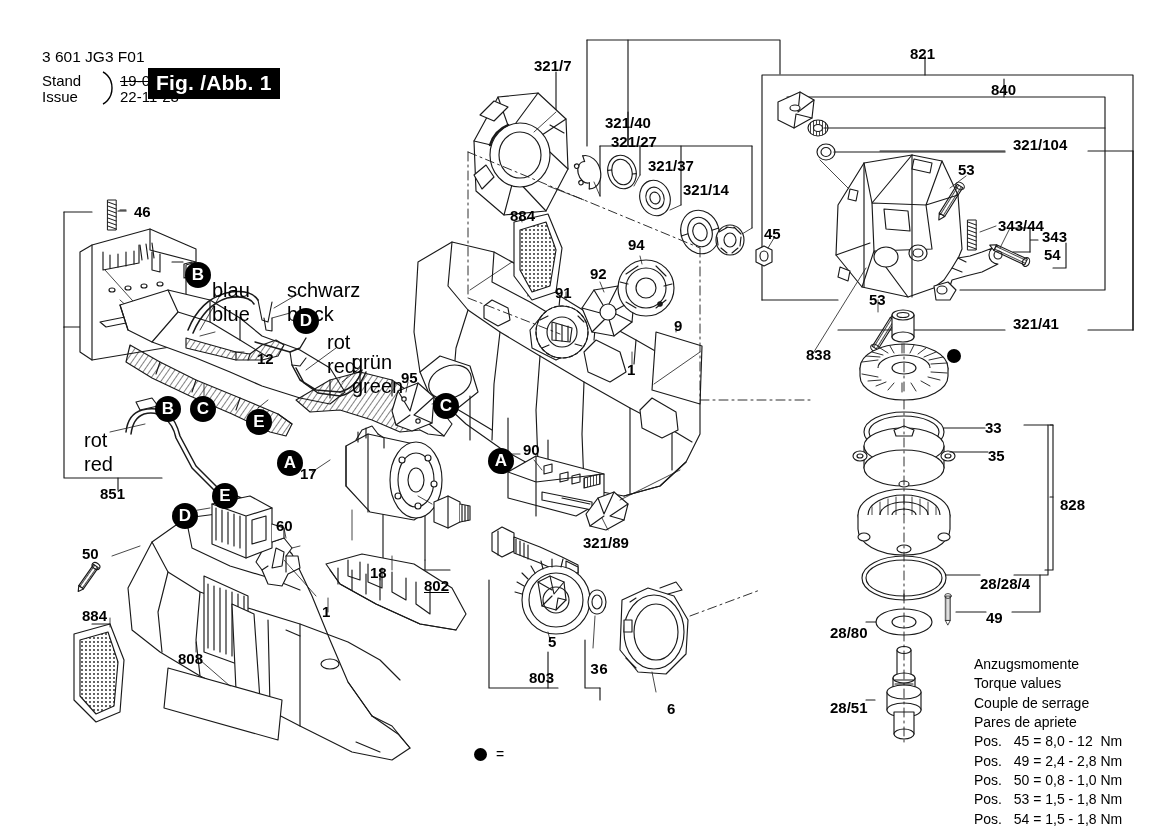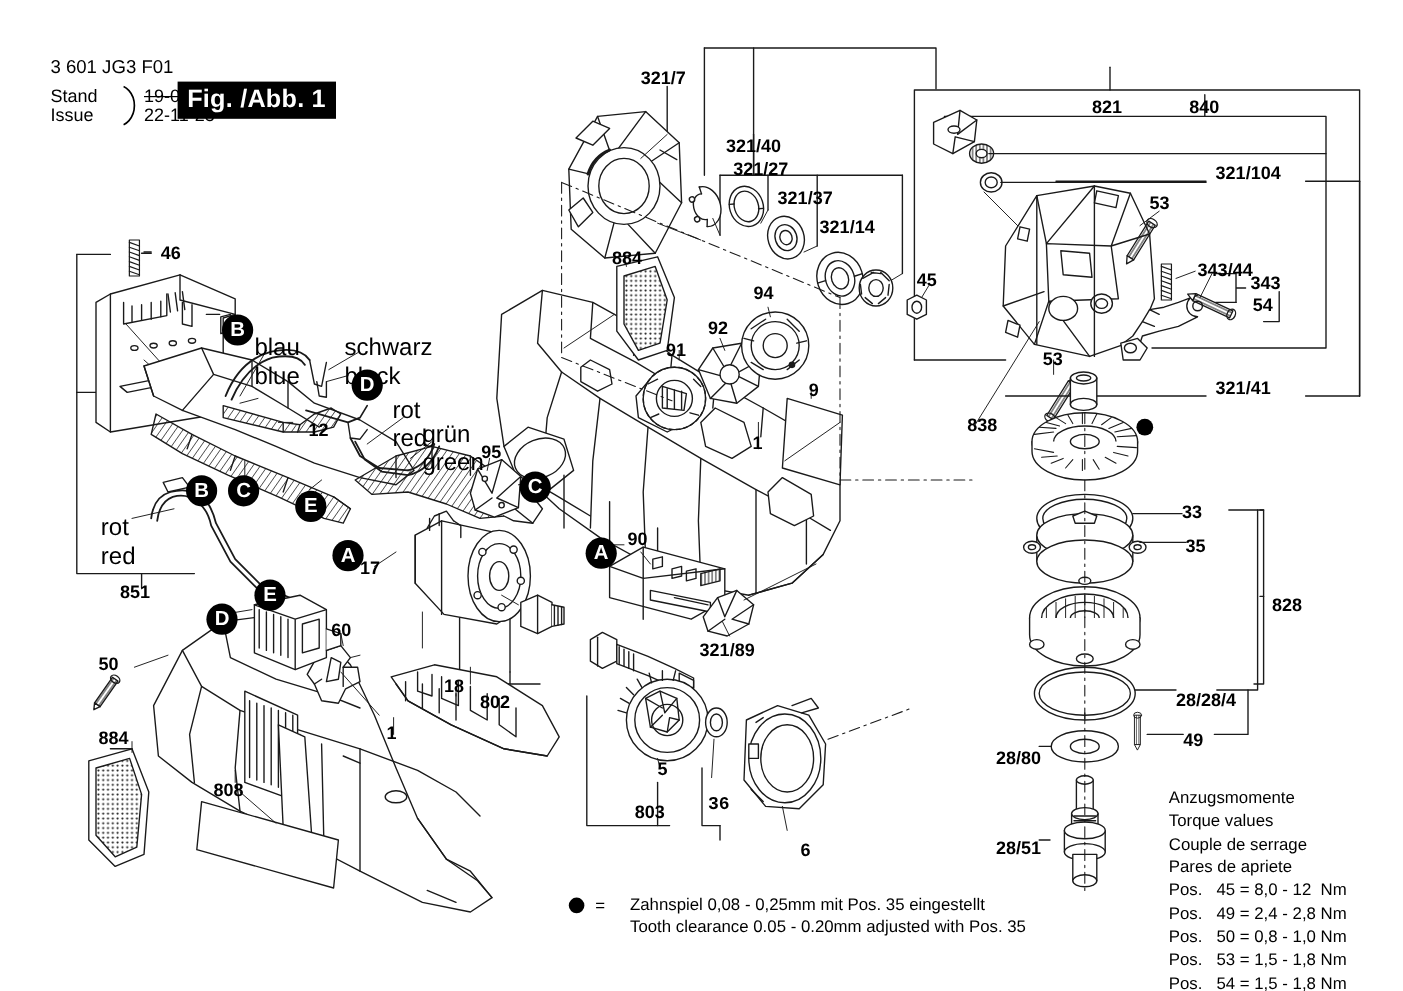--- a/index.html
+++ b/index.html
@@ -696,21 +696,21 @@
   <div class="hdr" style="left:120px; top:88px;">22-11-23</div>
 
   <div class="figbox" style="left:148px; top:68px;">Fig. /Abb. 1</div>
 
   <div class="lbl" style="left:534px; top:58px;">321/7</div>
   <div class="lbl" style="left:605px; top:115px;">321/40</div>
   <div class="lbl" style="left:611px; top:134px;">321/27</div>
   <div class="lbl" style="left:648px; top:158px;">321/37</div>
   <div class="lbl" style="left:683px; top:182px;">321/14</div>
 
-  <div class="lbl" style="left:910px; top:46px;margin-top:36px;">821</div>
+  <div class="lbl" style="left:910px; top:46px;">821</div>
   <div class="lbl" style="left:991px; top:82px;">840</div>
   <div class="lbl" style="left:1013px; top:137px;">321/104</div>
   <div class="lbl" style="left:958px; top:162px;">53</div>
   <div class="lbl" style="left:998px; top:218px;">343/44</div>
   <div class="lbl" style="left:1042px; top:229px;">343</div>
   <div class="lbl" style="left:1044px; top:247px;">54</div>
   <div class="lbl" style="left:869px; top:292px;">53</div>
   <div class="lbl" style="left:1013px; top:316px;">321/41</div>
   <div class="lbl" style="left:806px; top:347px;">838</div>
   <div class="lbl" style="left:764px; top:226px;">45</div>
@@ -723,21 +723,21 @@
   <div class="lbl" style="left:627px; top:362px;">1</div>
   <div class="lbl" style="left:401px; top:370px;">95</div>
 
   <div class="lbl" style="left:134px; top:204px;">46</div>
   <div class="lbl" style="left:257px; top:351px;">12</div>
   <div class="lbl" style="left:300px; top:466px;">17</div>
   <div class="lbl" style="left:100px; top:486px;">851</div>
 
   <div class="lbl" style="left:523px; top:442px;">90</div>
   <div class="lbl" style="left:583px; top:535px;">321/89</div>
-  <div class="lbl" style="left:400px; top:578px;">802</div>
+  <div class="lbl" style="left:424px; top:578px;text-decoration:underline;">802</div>
   <div class="lbl" style="left:276px; top:518px;">60</div>
   <div class="lbl" style="left:82px; top:546px;">50</div>
   <div class="lbl" style="left:370px; top:565px;">18</div>
   <div class="lbl" style="left:82px; top:608px;">884</div>
   <div class="lbl" style="left:178px; top:651px;">808</div>
   <div class="lbl" style="left:322px; top:604px;">1</div>
 
   <div class="lbl" style="left:548px; top:634px;">5</div>
   <div class="lbl" style="left:529px; top:670px;">803</div>
   <div class="lbl" style="left:590px; top:663px;font-family:Liberation Mono, monospace;">36</div>
@@ -771,22 +771,20 @@
   <div class="circletag" style="left:433px; top:393px;">C</div>
   <div class="circletag" style="left:488px; top:448px;">A</div>
   <div class="circletag" style="left:212px; top:483px;">E</div>
   <div class="circletag" style="left:172px; top:503px;">D</div>
 
   <div class="bigdot" style="left:947px; top:349px;"></div>
 
 
   <div class="bigdot" style="left:474px; top:748px; width:13px; height:13px;"></div>
   <div class="footnote" style="left:496px; top:745px;">=</div>
-  <div class="footnote" style="left:525px; top:744px;">Zahnspiel 0,08 - 0,25mm mit Pos. 35 eingestellt
-Tooth clearance 0.05 - 0.20mm adjusted with Pos. 35</div>
 
   <div class="torque" style="left:974px; top:655px;">Anzugsmomente
 Torque values
 Couple de serrage
 Pares de apriete
 Pos.   45 = 8,0 - 12  Nm
 Pos.   49 = 2,4 - 2,8 Nm
 Pos.   50 = 0,8 - 1,0 Nm
 Pos.   53 = 1,5 - 1,8 Nm
 Pos.   54 = 1,5 - 1,8 Nm</div>

